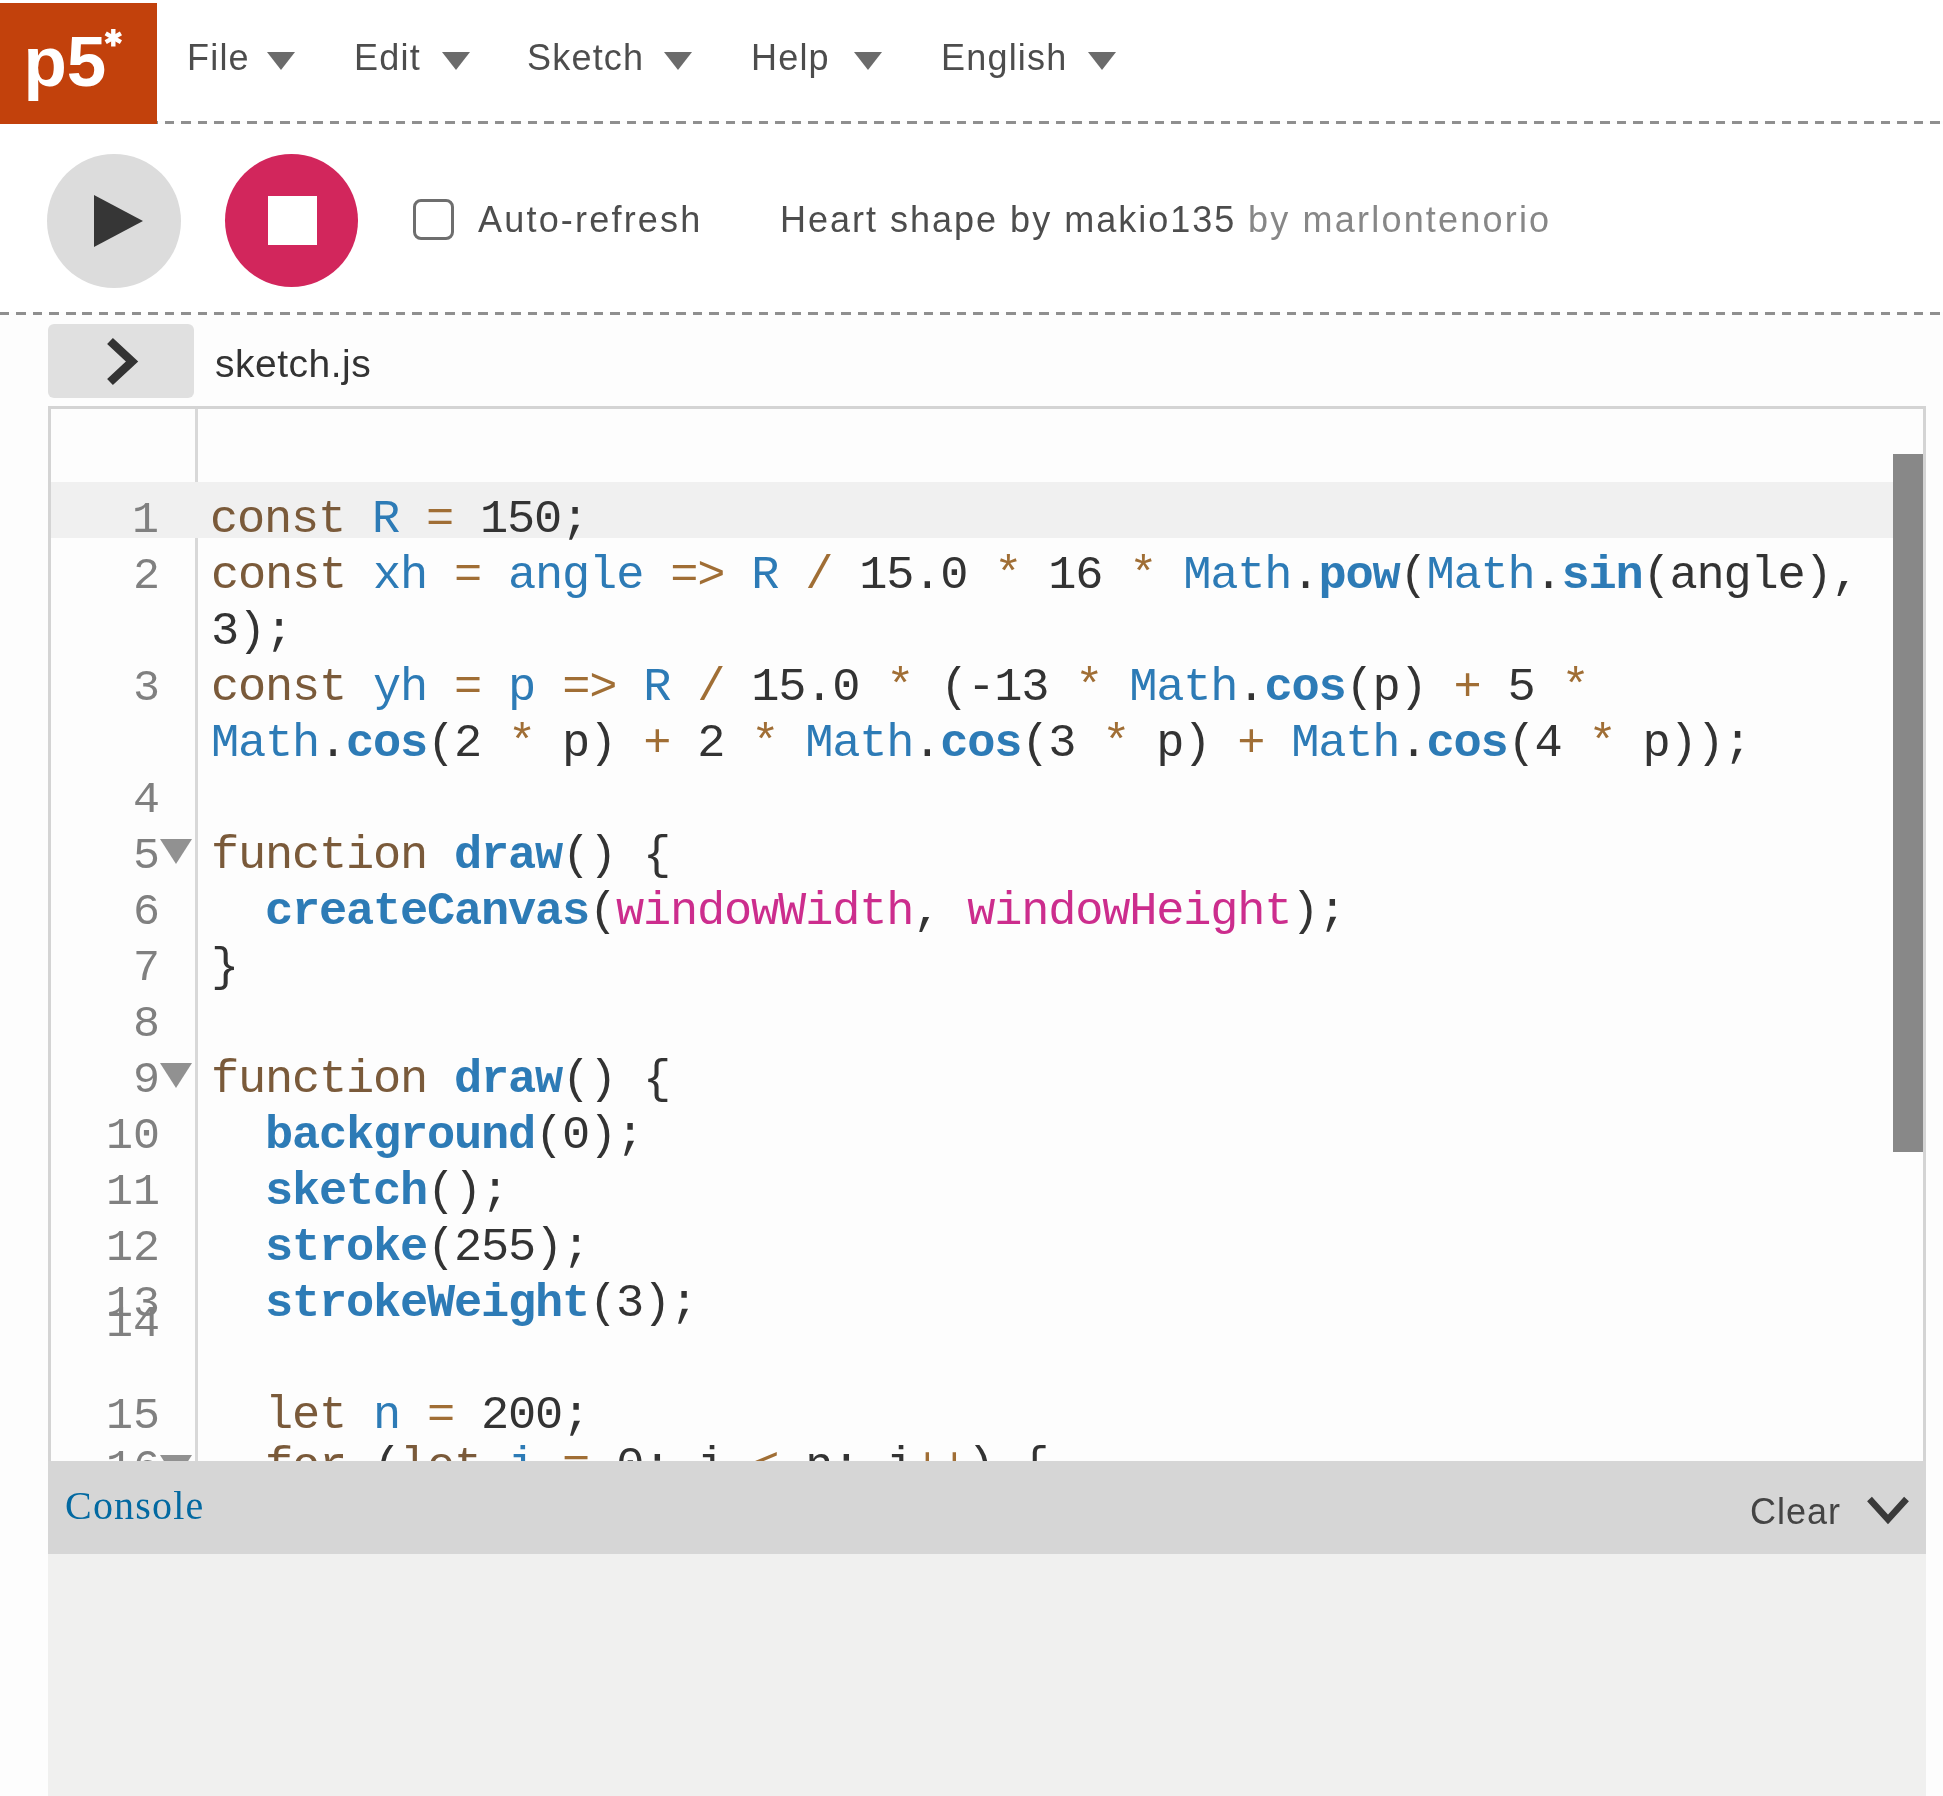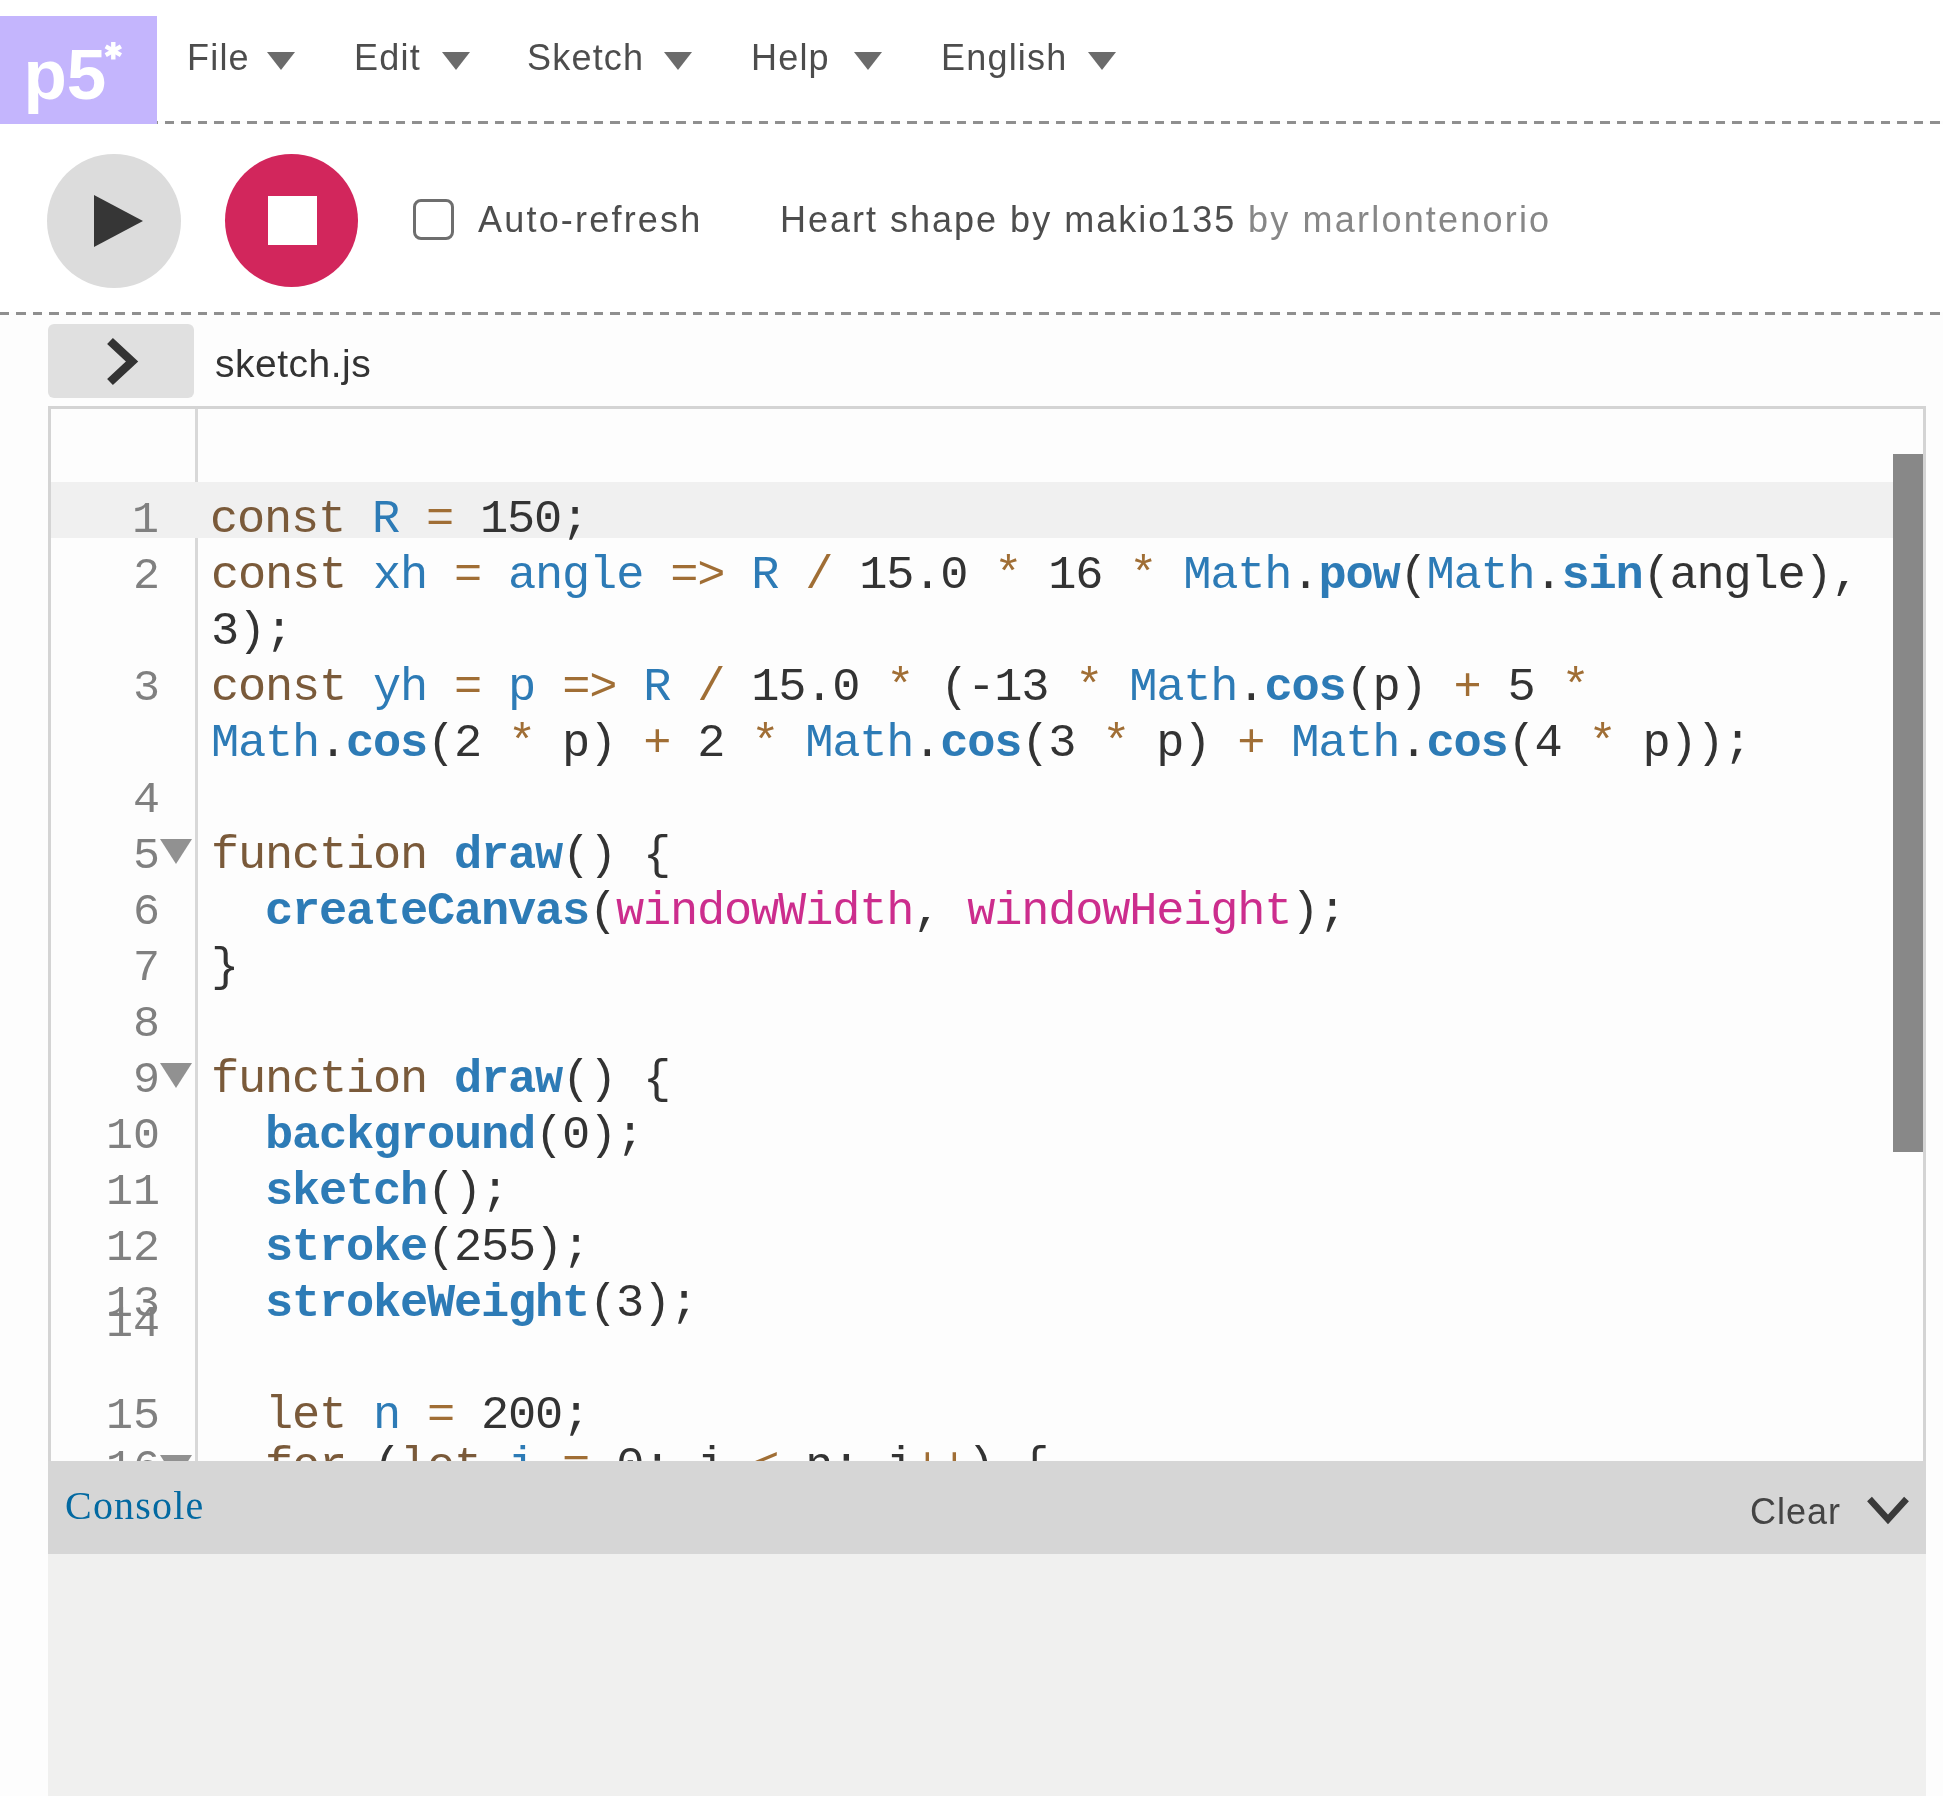--- a/index.html
+++ b/index.html
@@ -3,21 +3,21 @@
 <meta charset="utf-8">
 <style>
   * { margin:0; padding:0; box-sizing:border-box; }
   html,body { width:1943px; height:1796px; overflow:hidden; }
   body { background:#fdfdfd; font-family:"Liberation Sans", sans-serif; position:relative; }
 
   
   #header { position:absolute; left:0; top:0; width:1943px; height:121px; background:#fff; }
   #dash1 { position:absolute; left:0; top:121px; width:1943px; height:3px;
     background:repeating-linear-gradient(90deg,#8f8f8f 0 9.5px,transparent 9.5px 16.5px); }
-  #logo { position:absolute; left:0; top:16px; width:157px; height:121px; background:#c4b5fd; }
+  #logo { position:absolute; left:0; top:3px; width:157px; height:121px; background:#c2410c; }
   .menuitem { position:absolute; top:40px; font-size:36px; line-height:36px; color:#4d4d4d; letter-spacing:1.2px; }
   .tri { position:absolute; top:52px; width:0; height:0;
     border-left:14px solid transparent; border-right:14px solid transparent; border-top:18px solid #6b6b6b; }
 
   
   #toolbar { position:absolute; left:0; top:124px; width:1943px; height:188px; background:#fff; }
   #dash2 { position:absolute; left:0; top:312px; width:1943px; height:3px;
     background:repeating-linear-gradient(90deg,#8f8f8f 0 9.5px,transparent 9.5px 16.5px); }
   #playbtn { position:absolute; left:47px; top:154px; width:134px; height:134px; border-radius:50%; background:#dcdcdc; }
   #playtri { position:absolute; left:94px; top:195px; width:0; height:0;

